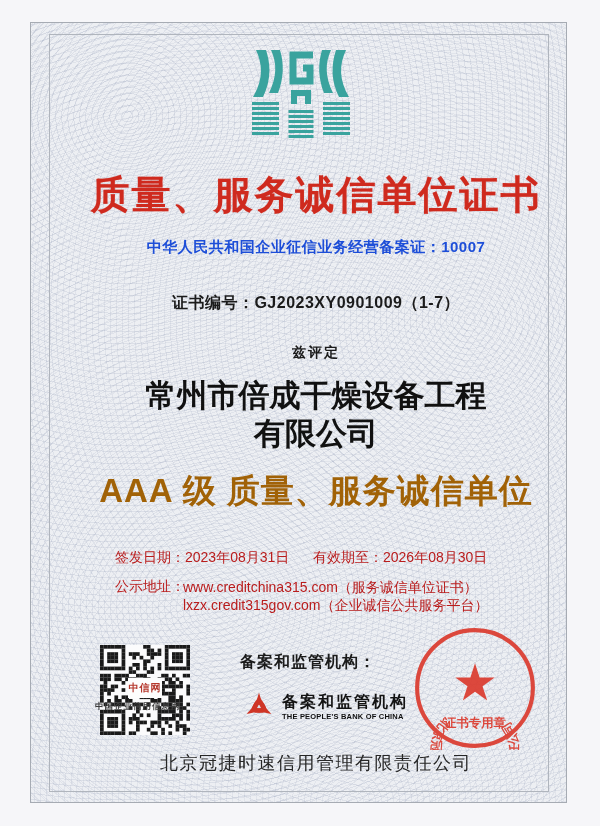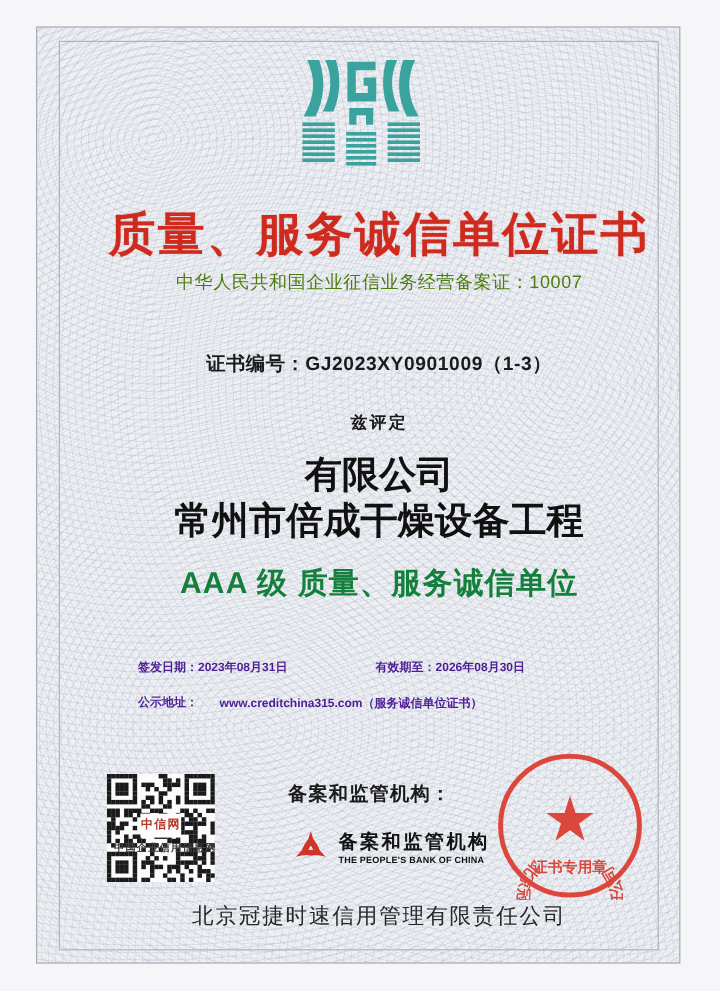--- a/index.html
+++ b/index.html
@@ -23,34 +23,34 @@
   .inner-line{
     position:absolute;left:49px;top:34px;width:500px;height:758px;
     border:1px solid #b0b5bd;box-sizing:border-box;pointer-events:none;
   }
   .abs{position:absolute;}
   .ctr{left:0;right:0;text-align:center;padding-left:32px;}
   .title{
     top:168px;font-size:39px;font-weight:bold;color:#cf2a1e;
     letter-spacing:2px;text-shadow:0 0 1px rgba(207,42,30,.4);
   }
-  .subtitle{top:226px;font-size:15px;font-weight:normal;letter-spacing:.5px;color:#4d7c0f;}
+  .subtitle{top:238px;font-size:15px;font-weight:bold;letter-spacing:.5px;color:#1d4ed8;}
   .certno{top:293px;font-size:16px;font-weight:bold;letter-spacing:.5px;}
   .evaluate{top:344px;font-size:14px;font-weight:bold;letter-spacing:2px;}
   .company{
     top:377px;font-size:31px;font-weight:bold;line-height:38px;
     font-family:"Liberation Serif","DejaVu Serif",serif;color:#111;
   }
-  .rating{top:469px;font-size:25px;font-weight:bold;color:#15803d;letter-spacing:1px;}
-  .small-bold{font-size:10px;font-weight:bold;color:#4c1d95;}
+  .rating{top:469px;font-size:33px;font-weight:bold;color:#a16207;letter-spacing:1px;}
+  .small-bold{font-size:14px;font-weight:normal;color:#b91c1c;}
   .date-issue{left:115px;top:549px;}
   .date-valid{left:313px;top:549px;}
   .addr-label{left:115px;top:578px;}
   .addr-urls{left:183px;top:578px;line-height:18px;}
-  .qr-box{left:89px;top:645px;width:90px;height:74px;}
+  .qr-box{left:100px;top:645px;width:90px;height:74px;}
   .qr-center{
     position:absolute;left:28px;top:33px;width:34px;height:20px;background:#fdfdfd;
     color:#b5372c;font-size:10px;font-weight:bold;text-align:center;line-height:20px;
     font-family:"Liberation Serif","DejaVu Serif",serif;letter-spacing:1px;
   }
   .qr-label{left:95px;top:701px;width:100px;text-align:left;font-size:8.5px;
     font-weight:bold;letter-spacing:1px;color:#3c3c3c;}
   .regulator{left:240px;top:652px;font-size:16px;font-weight:bold;letter-spacing:1px;}
   .bank-emblem{left:243px;top:689px;}
   .bank-cn{left:282px;top:692px;font-size:16px;font-weight:bold;letter-spacing:2px;
@@ -93,36 +93,37 @@
       <rect x="39.5" y="75" width="25" height="3"></rect>
     <rect x="39.5" y="80" width="25" height="3"></rect>
       <rect x="39.5" y="85" width="25" height="3"></rect>
     <path d="M42,40 H62 V54 H56 V46 H48 V54 H42 Z"></path>
   </g>
   <path d="M64,5 H44 V31 H61 V18 H54" fill="none" stroke="#3aa39e" stroke-width="7"></path>
 </svg>
 
 <div class="abs ctr title">质量、服务诚信单位证书</div>
 <div class="abs ctr subtitle">中华人民共和国企业征信业务经营备案证：10007</div>
-<div class="abs ctr certno">证书编号：GJ2023XY0901009（1-3）</div>
+<div class="abs ctr certno">证书编号：GJ2023XY0901009（1-7）</div>
 <div class="abs ctr evaluate">兹评定</div>
 
 <div class="abs ctr company">
+  <div>常州市倍成干燥设备工程</div>
   <div>有限公司</div>
-  <div>常州市倍成干燥设备工程</div>
 </div>
 
 <div class="abs ctr rating">AAA 级 质量、服务诚信单位</div>
 
 <div class="abs small-bold date-issue">签发日期：2023年08月31日</div>
 <div class="abs small-bold date-valid">有效期至：2026年08月30日</div>
 
 <div class="abs small-bold addr-label">公示地址：</div>
 <div class="abs small-bold addr-urls">
   <div>www.creditchina315.com（服务诚信单位证书）</div>
+  <div>lxzx.credit315gov.com（企业诚信公共服务平台）</div>
 </div>
 
 <div class="abs qr-box"><svg width="90" height="90" viewBox="0 0 90 90">
       <rect width="90" height="90" fill="#fbfbfc"></rect>
       <g fill="#1a1a1a">
         <rect x="0.0" y="0.0" width="3.7" height="3.7"></rect>
         <rect x="3.6" y="0.0" width="3.7" height="3.7"></rect>
         <rect x="7.2" y="0.0" width="3.7" height="3.7"></rect>
         <rect x="10.8" y="0.0" width="3.7" height="3.7"></rect>
         <rect x="14.4" y="0.0" width="3.7" height="3.7"></rect>

